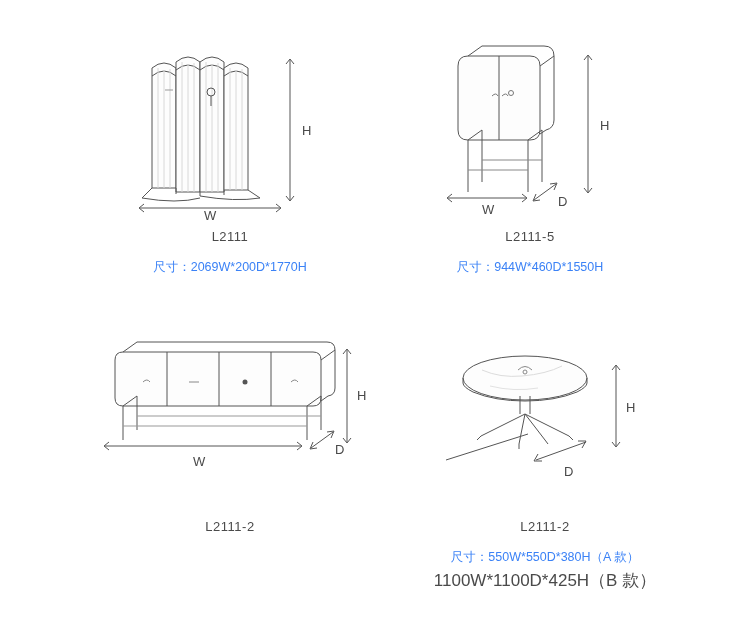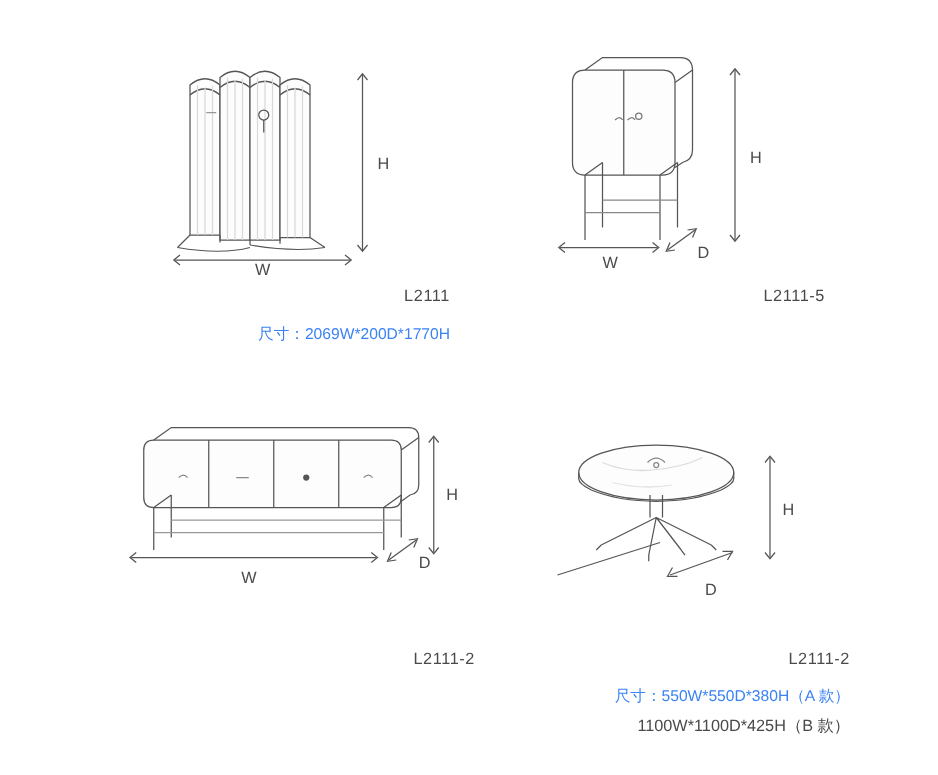--- a/index.html
+++ b/index.html
@@ -37,37 +37,37 @@
   .figure {
     position: relative;
     width: 100%;
     height: 190px;
   }
   .figure svg {
     display: block;
     margin: 0 auto;
   }
   .caption {
-    text-align: right;
+    text-align: center;
     font-size: 13px;
     color: #4a4a4a;
     line-height: 22px;
   }
   .caption .code {
     margin-top: 6px;
     letter-spacing: 0.5px;
   }
   .caption .dims {
     margin-top: 8px;
     font-size: 12.5px;
     color: #3b82f6;
   }
   .caption .dims-2 {
     margin-top: 2px;
-    font-size: 13px;
+    font-size: 17px;
     color: #4a4a4a;
   }
 </style>
 </head>
 <body>
 
 <div class="sheet">
   <div class="grid">
 
     <div class="cell cell-1">
@@ -144,20 +144,21 @@
           <text x="72" y="184" font-family="Liberation Sans, sans-serif" font-size="13" fill="#4a4a4a" stroke="none">W</text>
 
           <path d="M124 170 l22 -16"></path>
           <path d="M126 164 l-3 7 l7 -1"></path>
           <path d="M144 160 l3 -7 l-7 1"></path>
           <text x="148" y="176" font-family="Liberation Sans, sans-serif" font-size="13" fill="#4a4a4a" stroke="none">D</text>
         </svg>
       </div>
       <div class="caption">
         <div class="code">L2111-5</div>
+        <div class="dims">尺寸：944W*460D*1550H</div>
       </div>
     </div>
 
     <div class="cell cell-3">
       <div class="figure">
         <svg width="290" height="190" viewBox="0 0 290 190" fill="none" stroke="#555" stroke-width="1">
 
           <path d="M30 40 q0 -8 8 -8 h190 q8 0 8 8 v38 q0 8 -8 8 h-190 q-8 0 -8 -8 z" fill="#fdfdfd"></path>
 
           <path d="M38 32 l14 -10 h190 q8 0 8 8 v38 q0 7 -7 8 l-7 5"></path>

